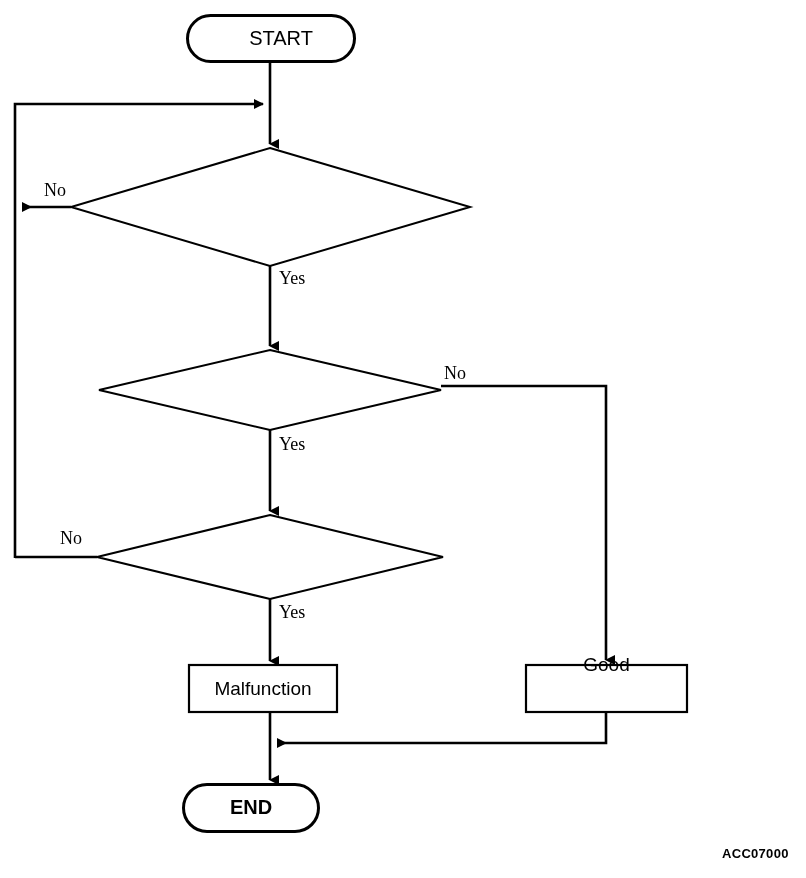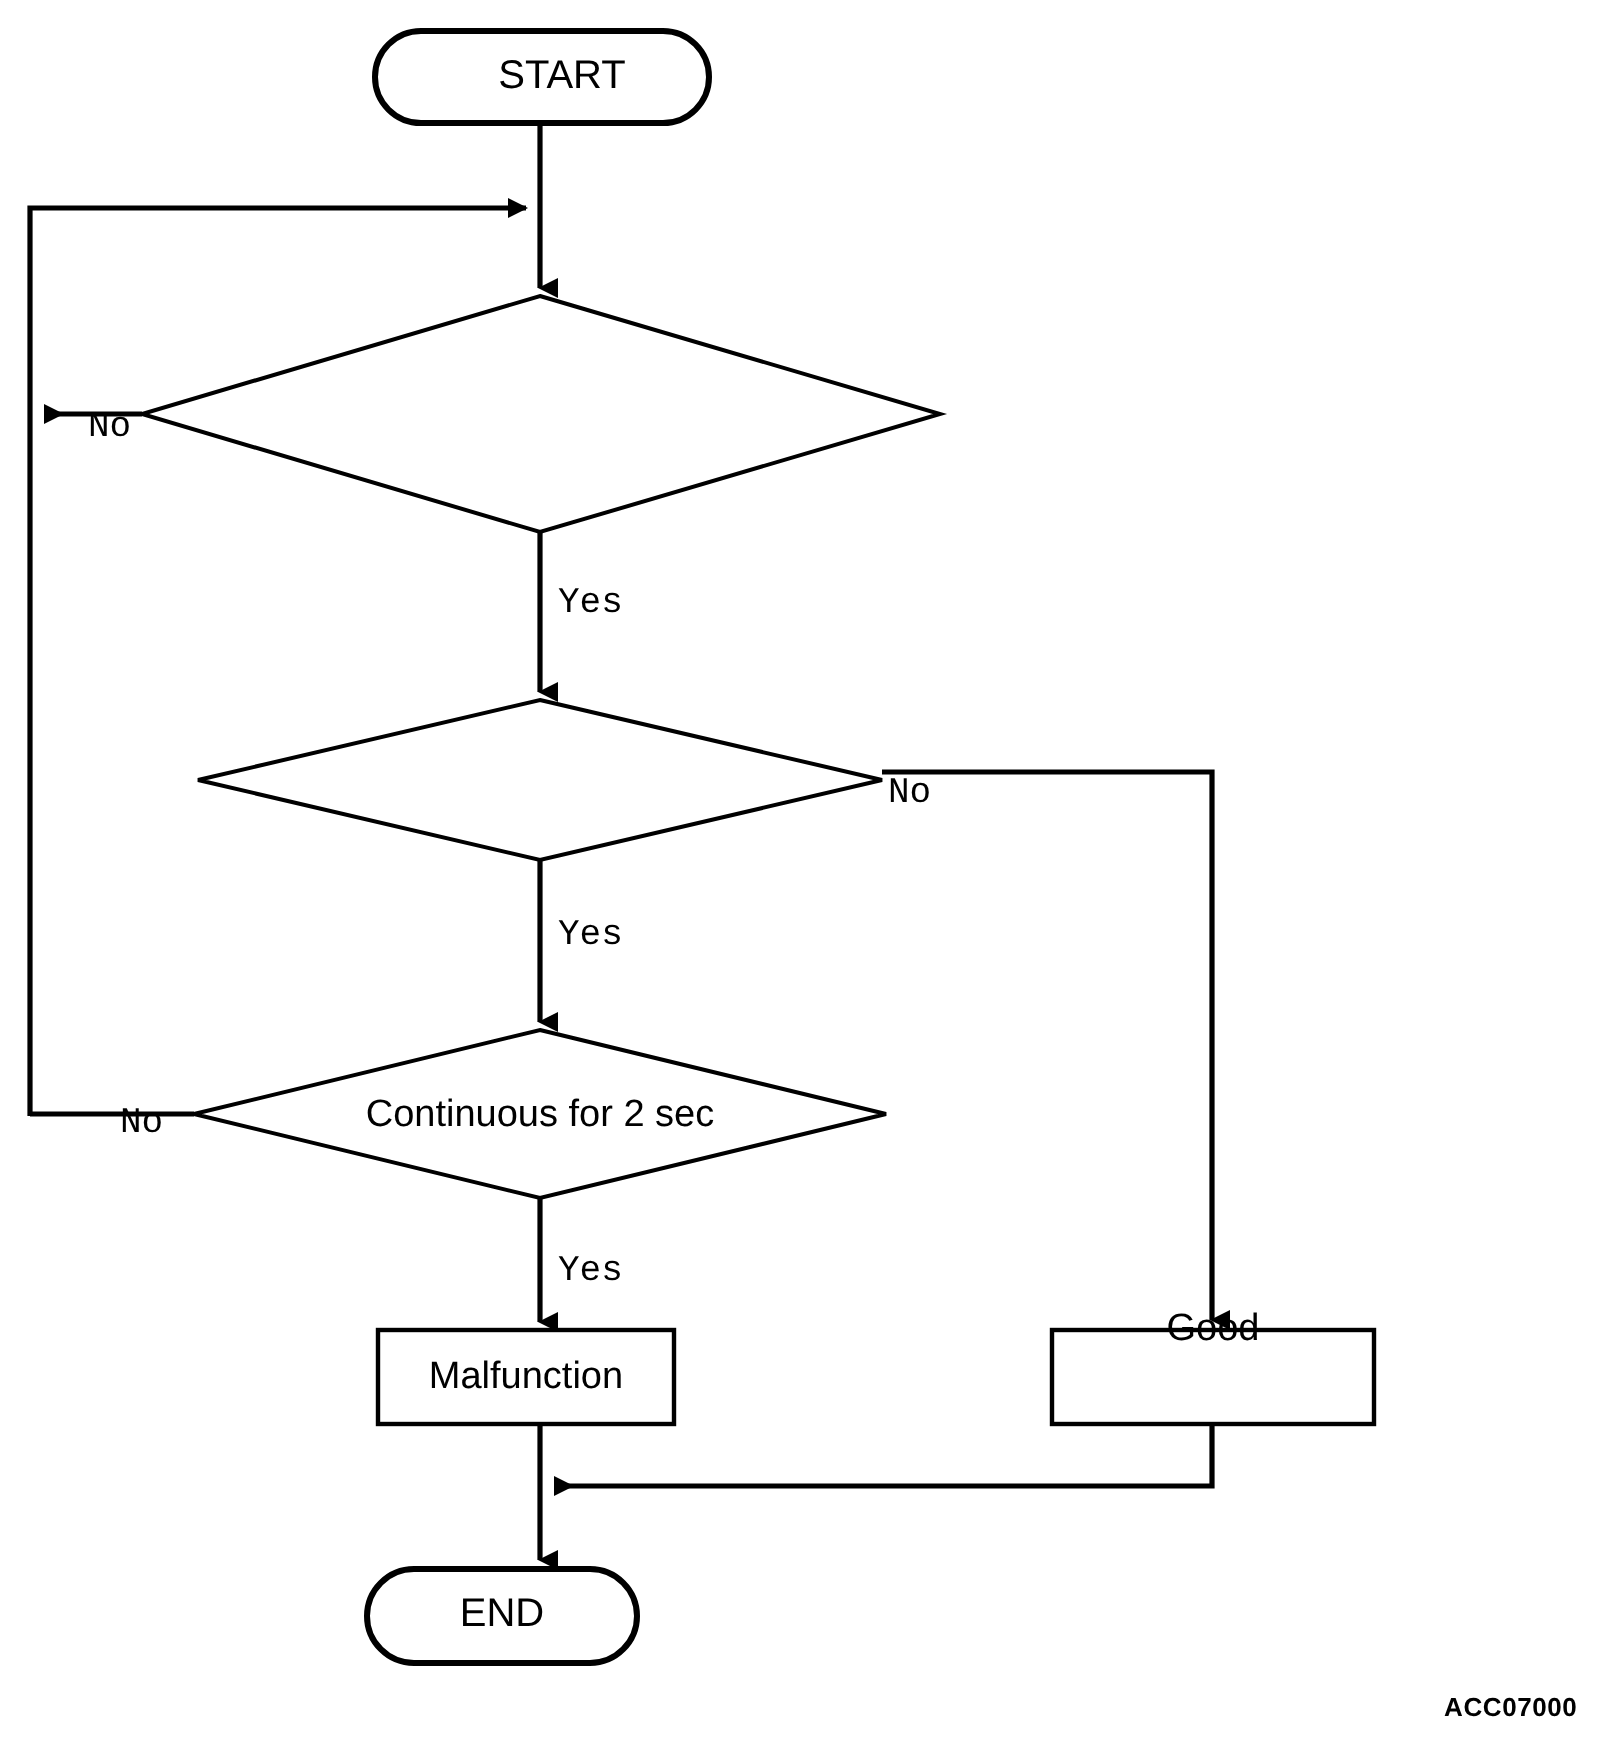--- a/index.html
+++ b/index.html
@@ -32,26 +32,25 @@
     font-family: "Liberation Sans", sans-serif;
     font-size: 19px;
     line-height: 23px;
     color: #000000;
     text-align: center;
     white-space: pre;
     pointer-events: none;
   }
   .edge-label {
     position: absolute;
-    font-family: Liberation Mono, monospace;
+    font-family: Liberation Serif, serif;
     font-size: 18px;
     line-height: 20px;
     color: #000000;
     white-space: pre;
-    margin-top: 24px;
   }
   .fig-code {
     position: absolute;
     font-family: "Liberation Sans", sans-serif;
     font-size: 13px;
     font-weight: bold;
     letter-spacing: 0.3px;
     color: #000000;
     white-space: pre;
   }
@@ -107,27 +106,26 @@
 
     <path d="M606,712 L606,743 L278,743" fill="none" stroke="#000000" stroke-width="2.6" marker-end="url(#arrow-left)"></path>
 
     <path d="M270,712 L270,780" fill="none" stroke="#000000" stroke-width="2.6" marker-end="url(#arrow-down)"></path>
   </svg>
 
   <div class="node-text terminal-label" style="left:186px; top:27px; width:190px;">START</div>
 
 
 
-  <div class="node-text" style="left:150px; top:546px; width:240px;">Continuous for 2 sec</div>
 
   <div class="node-text" style="left:188px; top:677px; width:150px;">Malfunction</div>
 
   <div class="node-text" style="left:525px; top:653px; width:163px;">Good</div>
 
-  <div class="node-text terminal-label" style="left:182px; top:796px; width:138px;">END</div>
+  <div class="node-text terminal-label" style="left:182px; top:796px; width:138px;font-weight:bold;">END</div>
 
   <div class="edge-label" style="left:44px; top:180px;">No</div>
 
   <div class="edge-label" style="left:279px; top:268px;">Yes</div>
 
   <div class="edge-label" style="left:444px; top:363px;">No</div>
 
   <div class="edge-label" style="left:279px; top:434px;">Yes</div>
 
   <div class="edge-label" style="left:60px; top:528px;">No</div>

